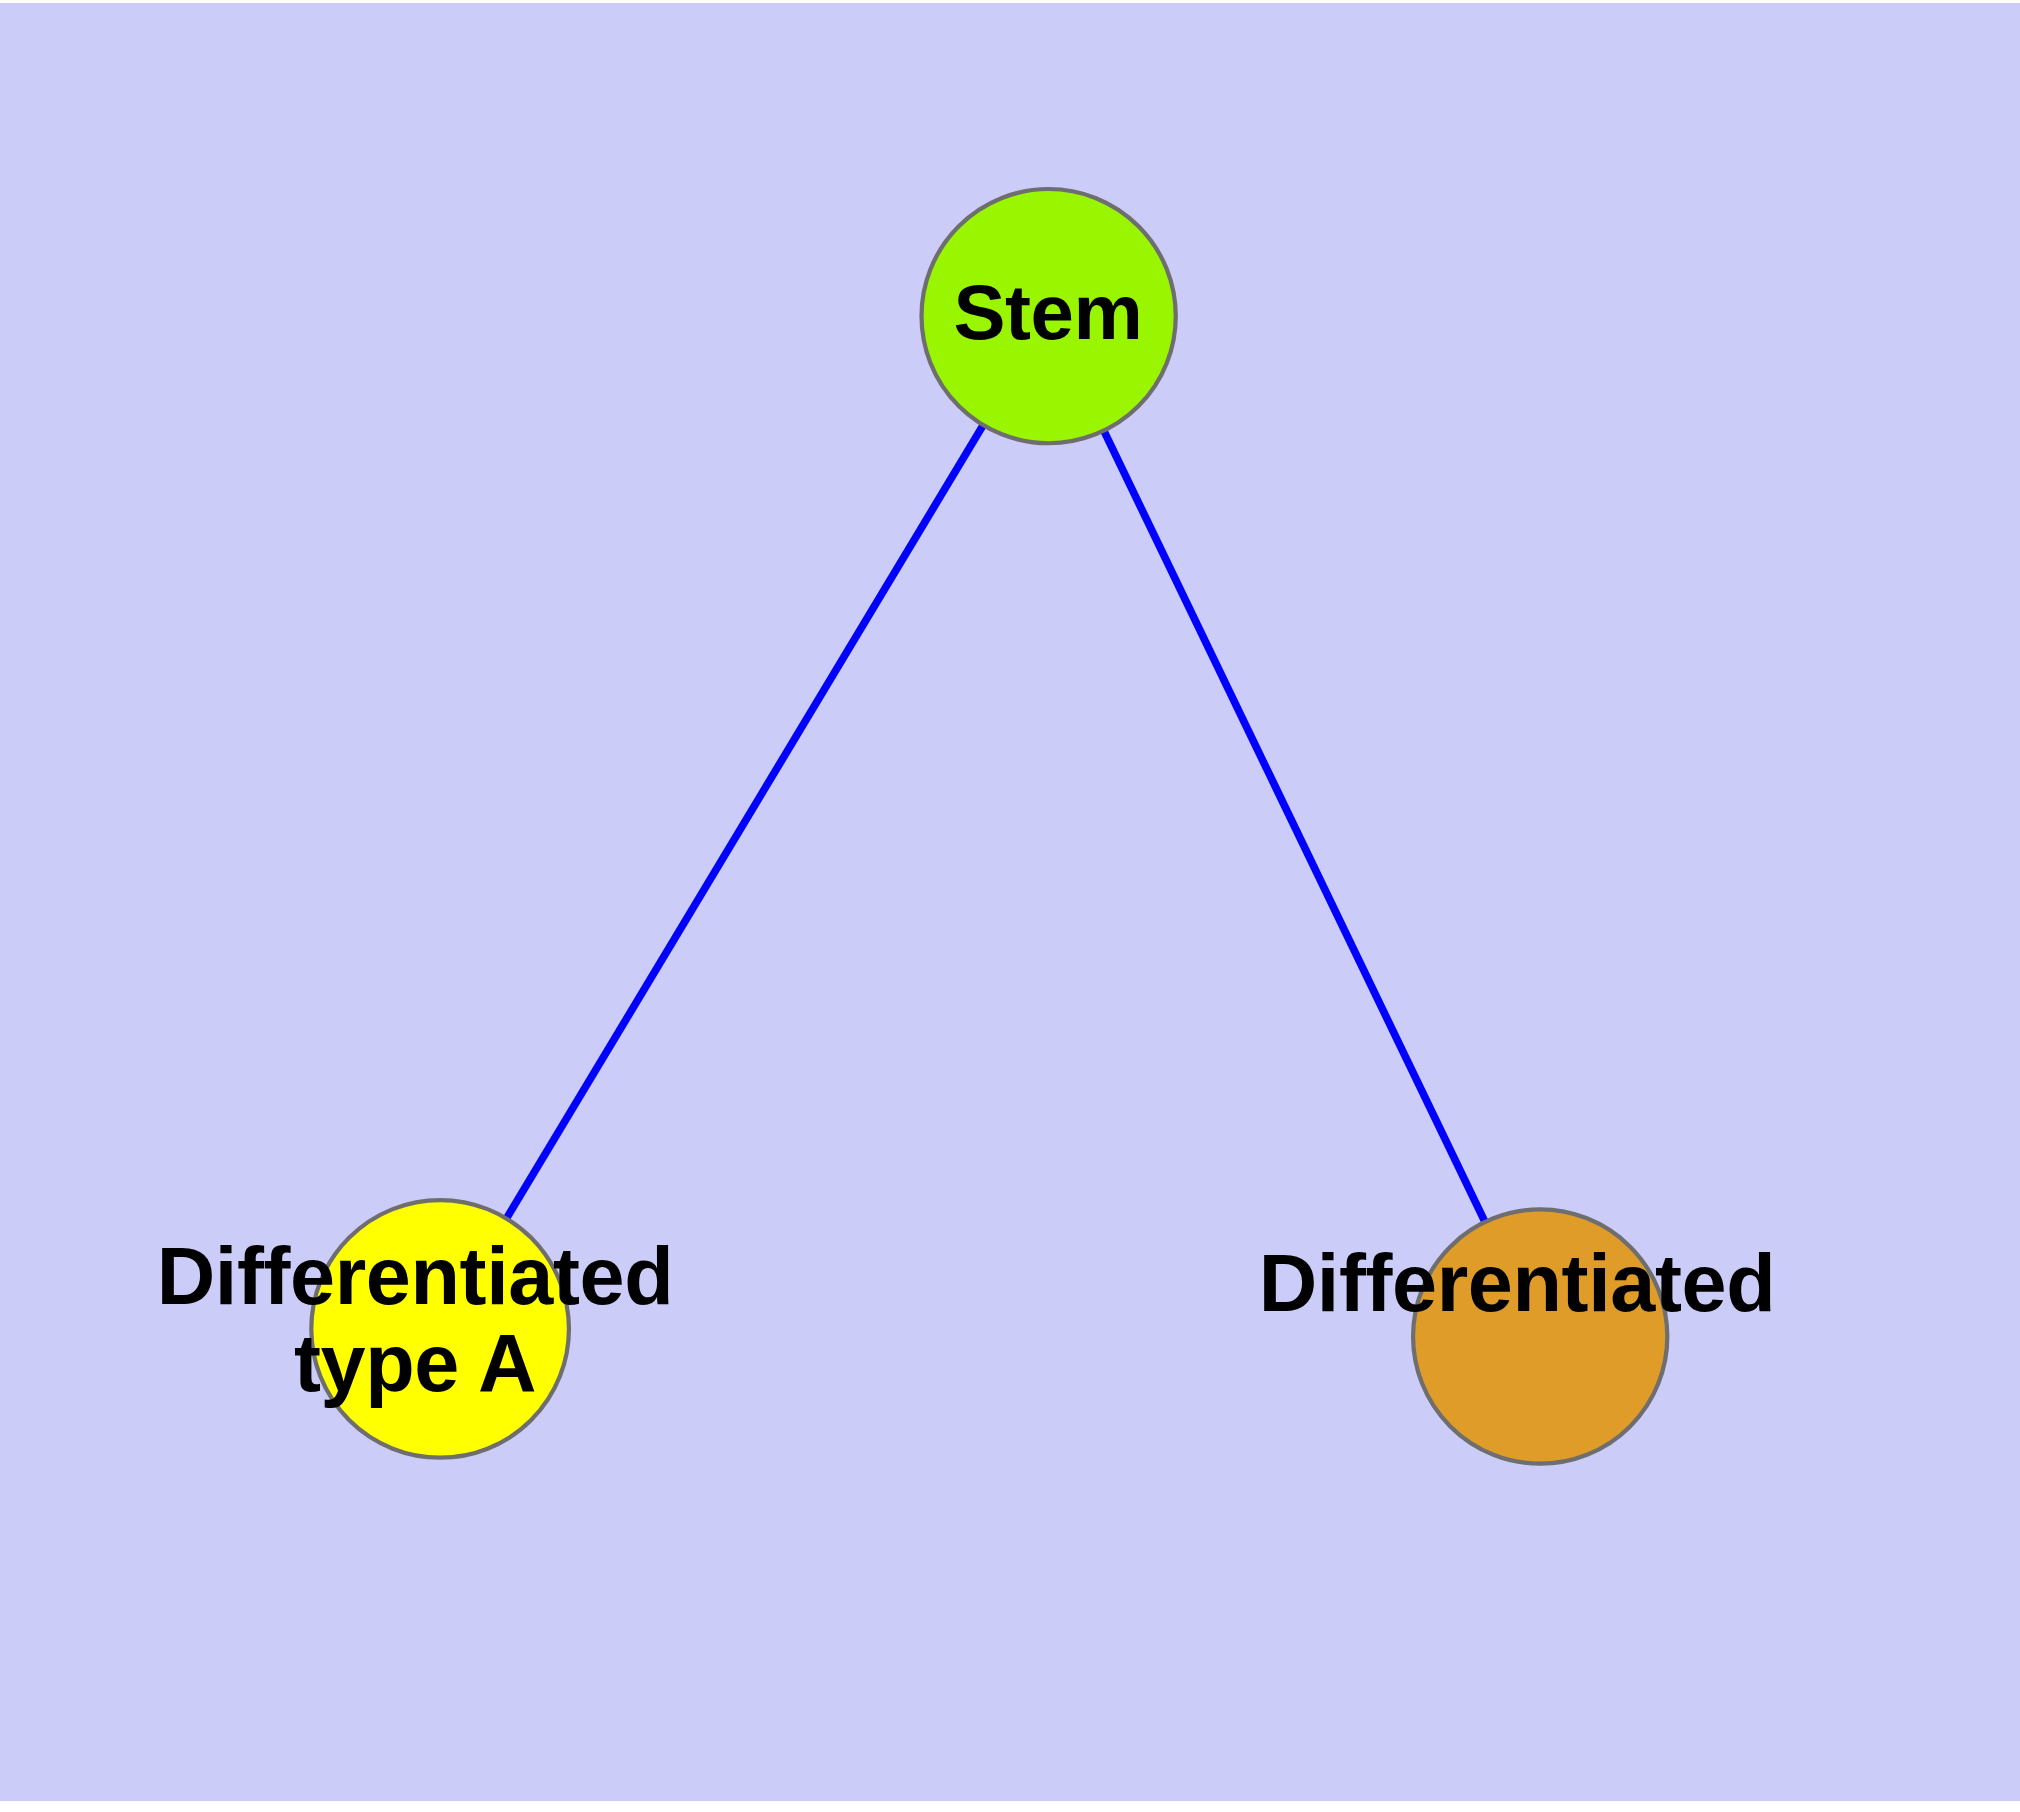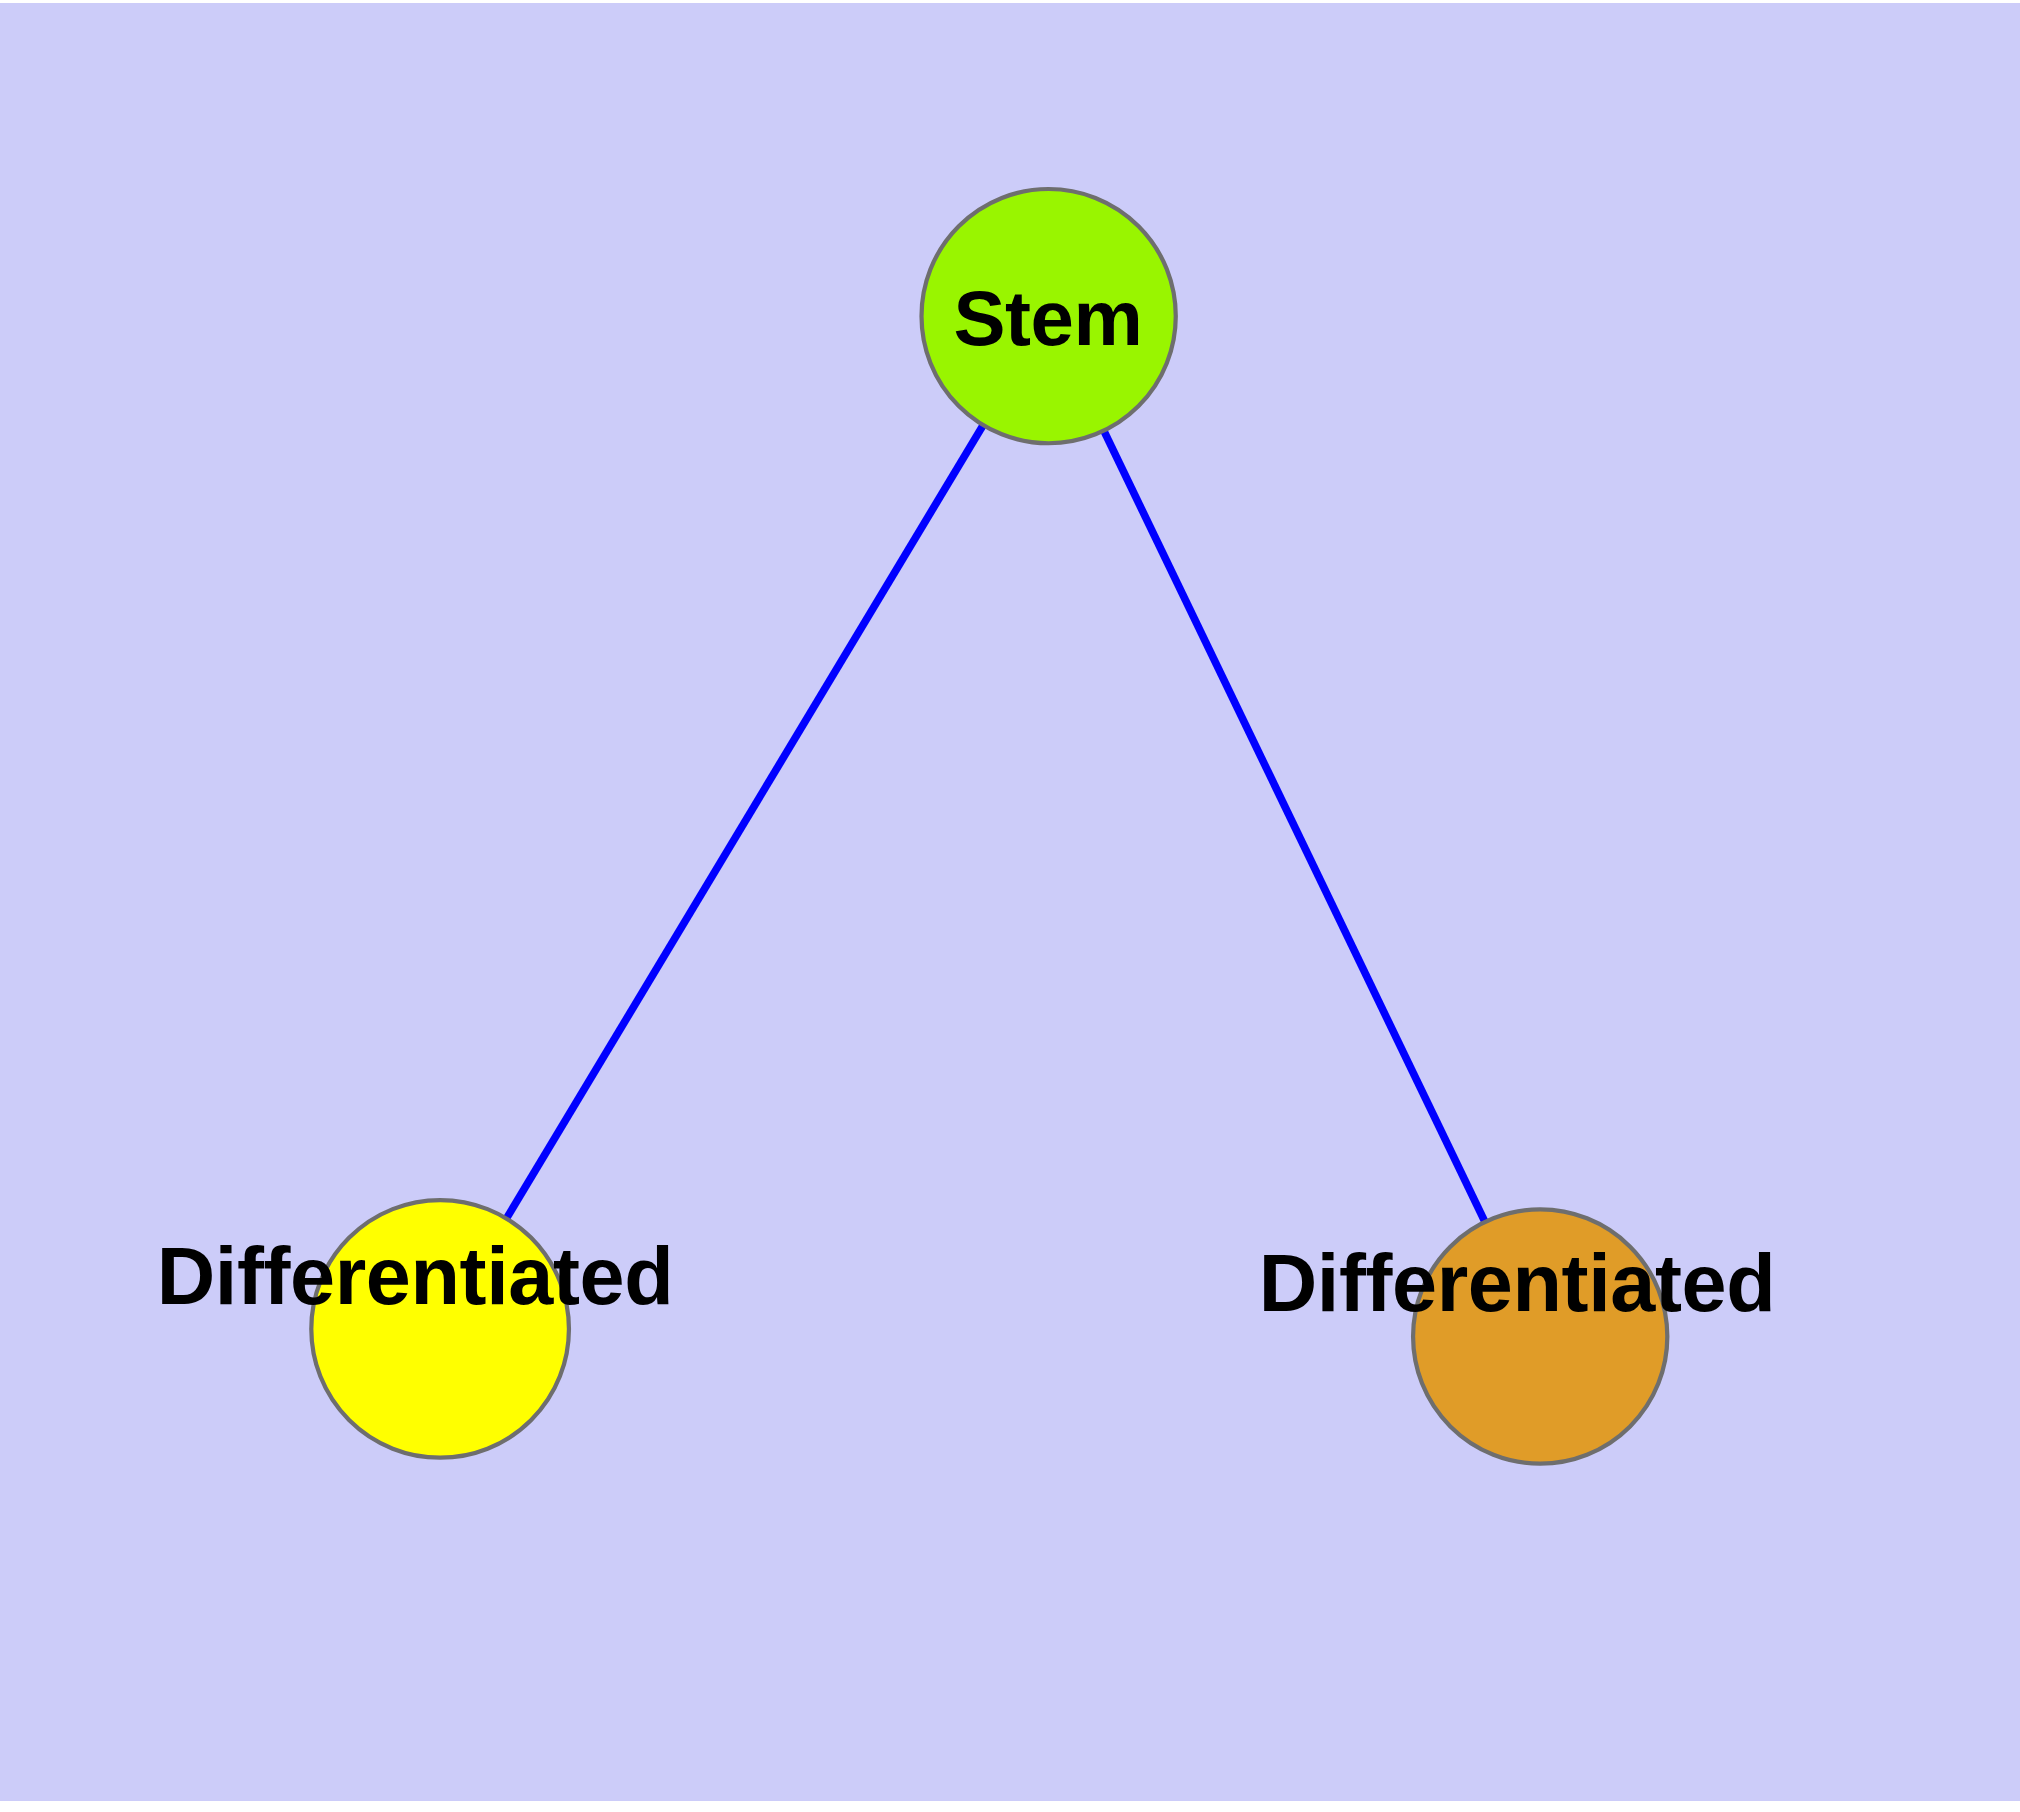--- a/index.html
+++ b/index.html
@@ -36,21 +36,21 @@
     font-weight: bold;
     text-align: center;
     white-space: pre;
     line-height: 1.08;
     pointer-events: none;
     letter-spacing: -0.4px;
   }
   #label-stem {
     font-size: 78px;
     left: 709px;
-    top: 276px;
+    top: 270px;
     width: 678px;
   }
   #label-diff-a {
     font-size: 81px;
     left: 76px;
     top: 1233px;
     width: 678px;
   }
   #label-diff-b {
     font-size: 81px;
@@ -73,18 +73,18 @@
     </g>
     <g>
       <circle cx="1237" cy="373" r="150" fill="#99f500" stroke="#6e6e6e" stroke-width="5"></circle>
       <circle cx="519" cy="1568" r="152" fill="#ffff00" stroke="#6e6e6e" stroke-width="5"></circle>
       <circle cx="1817" cy="1577" r="150" fill="#e09c28" stroke="#6e6e6e" stroke-width="5"></circle>
     </g>
   </svg>
 
   <div class="node-label" id="label-stem">Stem</div>
 
-  <div class="node-label" id="label-diff-a"><span>Differentiated</span><br></div>
+  <div class="node-label" id="label-diff-a"><span>Differentiated</span><br><span>type A</span></div>
 
   <div class="node-label" id="label-diff-b"><span>Differentiated</span><br></div>
 
 </div>
 
 
 </body></html>

